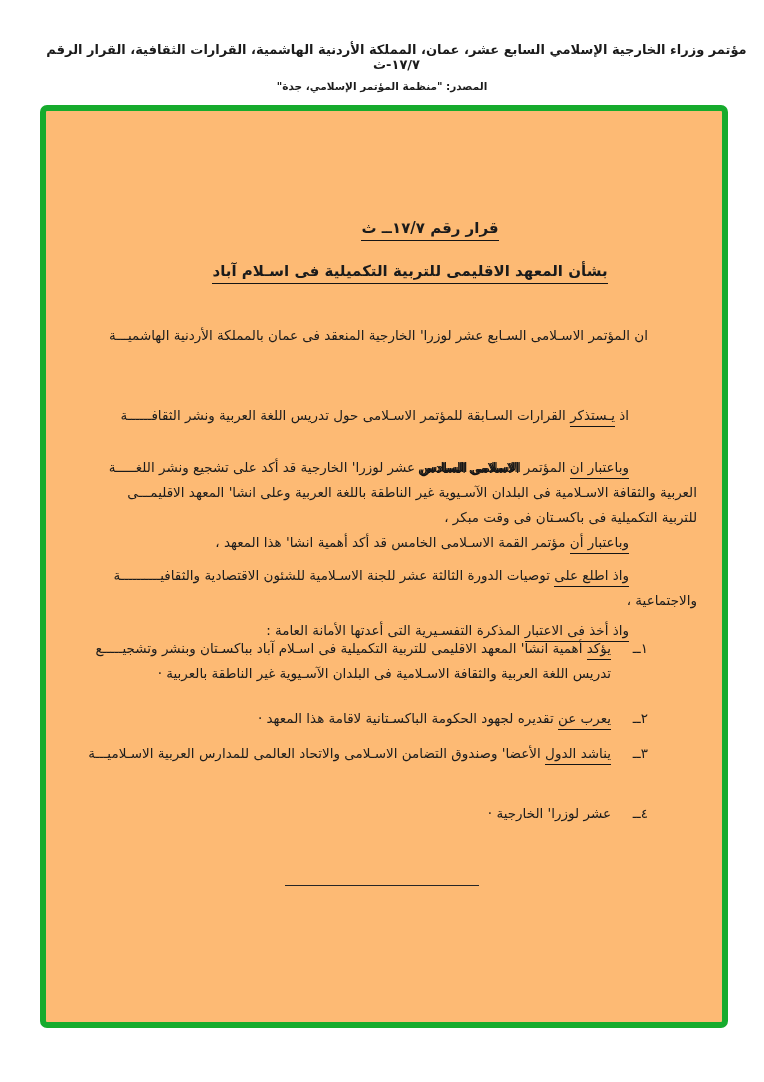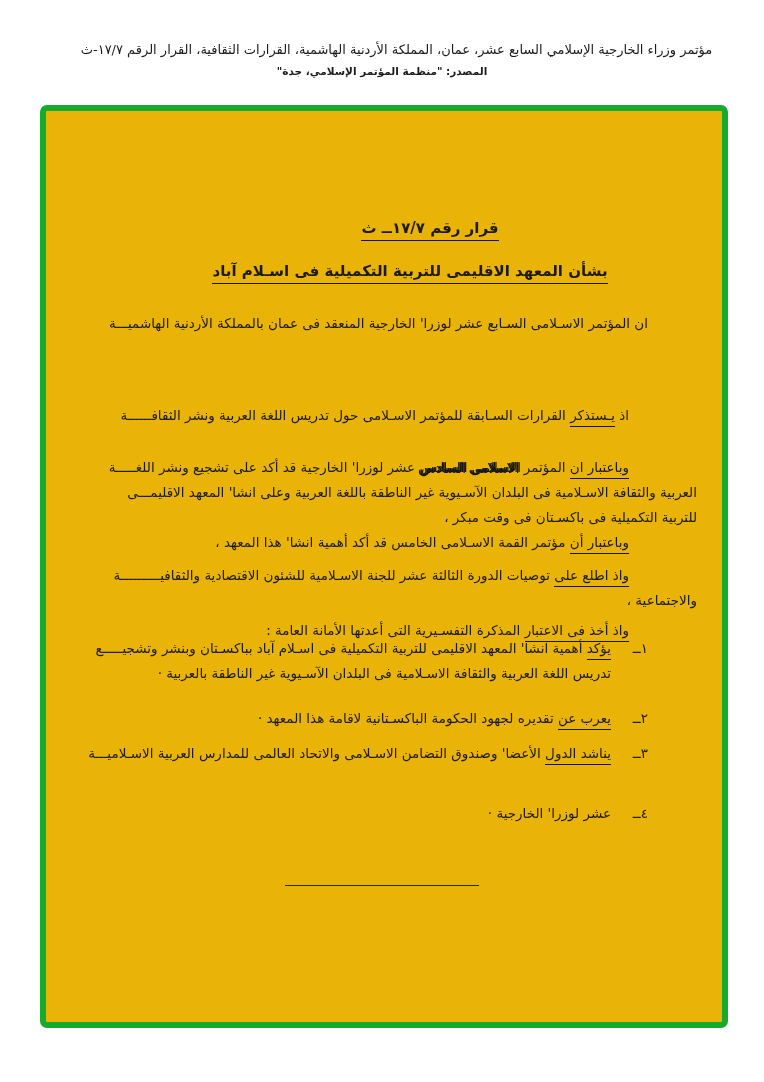--- a/index.html
+++ b/index.html
@@ -3,42 +3,42 @@
 <meta charset="utf-8">
 <style>
   html,body { margin:0; padding:0; }
   body {
     width:764px; height:1082px; background:#ffffff; position:relative;
     font-family:"DejaVu Sans", sans-serif; color:#1b1b1b;
     -webkit-font-smoothing:antialiased;
   }
   
   .hdr { position:absolute; top:42px; left:0; right:0; text-align:center; direction:rtl; }
-  .hdr-l1 { font-size:13px; font-weight:normal;margin-left:29px; }
+  .hdr-l1 { font-size:13px; font-weight:bold;margin-left:29px; }
   .hdr-l2 { font-size:10.5px; font-weight:bold; margin-top:8px; }
   
   .frame {
     position:absolute; left:40px; top:105px; width:676px; height:911px;
-    border:6px solid #16ab2d; border-radius:7px; background:#eab308; overflow:hidden;
+    border:6px solid #16ab2d; border-radius:7px; background:#fdba74; overflow:hidden;
   }
   
   .trow { position:absolute; left:0; width:100%; text-align:center; direction:rtl;
           font-size:15px; font-weight:bold; }
   .t1 { top:108px; }
   .t2 { top:151px; }
   .t1 > span { position:relative; left:46px; }
   .t2 > span { position:relative; left:26px; }
   .u { border-bottom:1.5px solid #151515; padding-bottom:3px; }
   
   .para { position:absolute; left:40px; right:25px; direction:rtl; text-align:right;
           font-size:13.5px; line-height:25px; }
   .ln { white-space:nowrap; }
   .ind1 { padding-right:49px; }
   .ind2 { padding-right:68px;margin-top:24px; }
-  .p1 { top:200px; } .p2 { top:268px; } .p3 { top:320px; }
+  .p1 { top:212px; } .p2 { top:268px; } .p3 { top:320px; }
   .p4 { top:395px; } .p5 { top:428px; } .p6 { top:483px; }
   
   .item { position:absolute; right:74px; left:54px; direction:rtl;
           font-size:13.5px; line-height:25px; display:flex; align-items:flex-start; }
   .item .num { flex:0 0 37px; width:37px; white-space:nowrap; }
   .item .itxt { flex:1; text-align:right; }
   .i1 { top:525px; } .i2 { top:595px; } .i3 { top:630px; } .i4 { top:690px; }
   
   .smudge { text-shadow:1.5px 0 0 #141414, -1.5px 0 0 #141414, 0 0.6px 0 #141414; }
   

